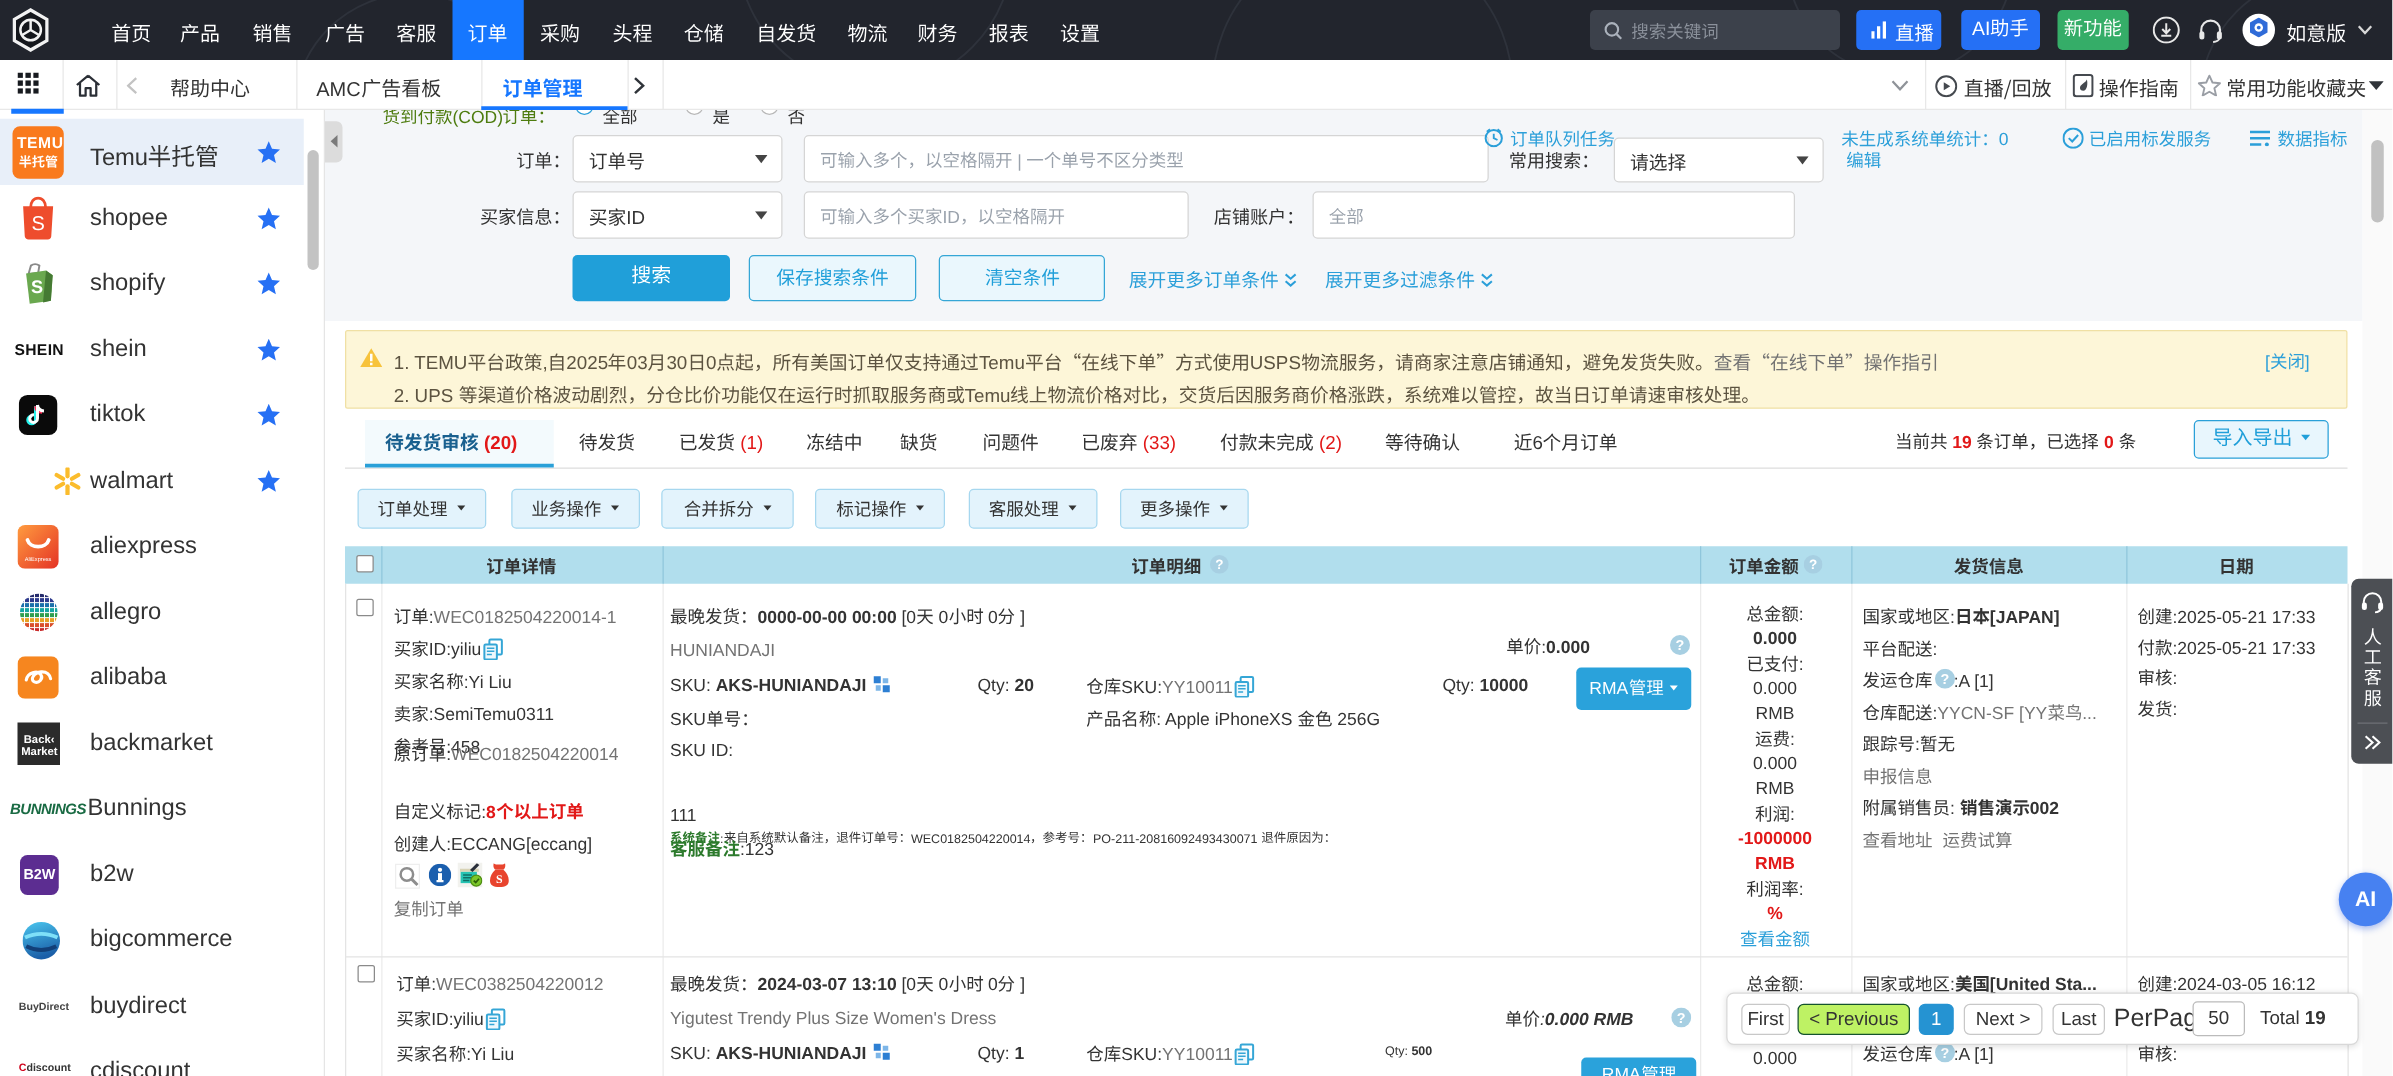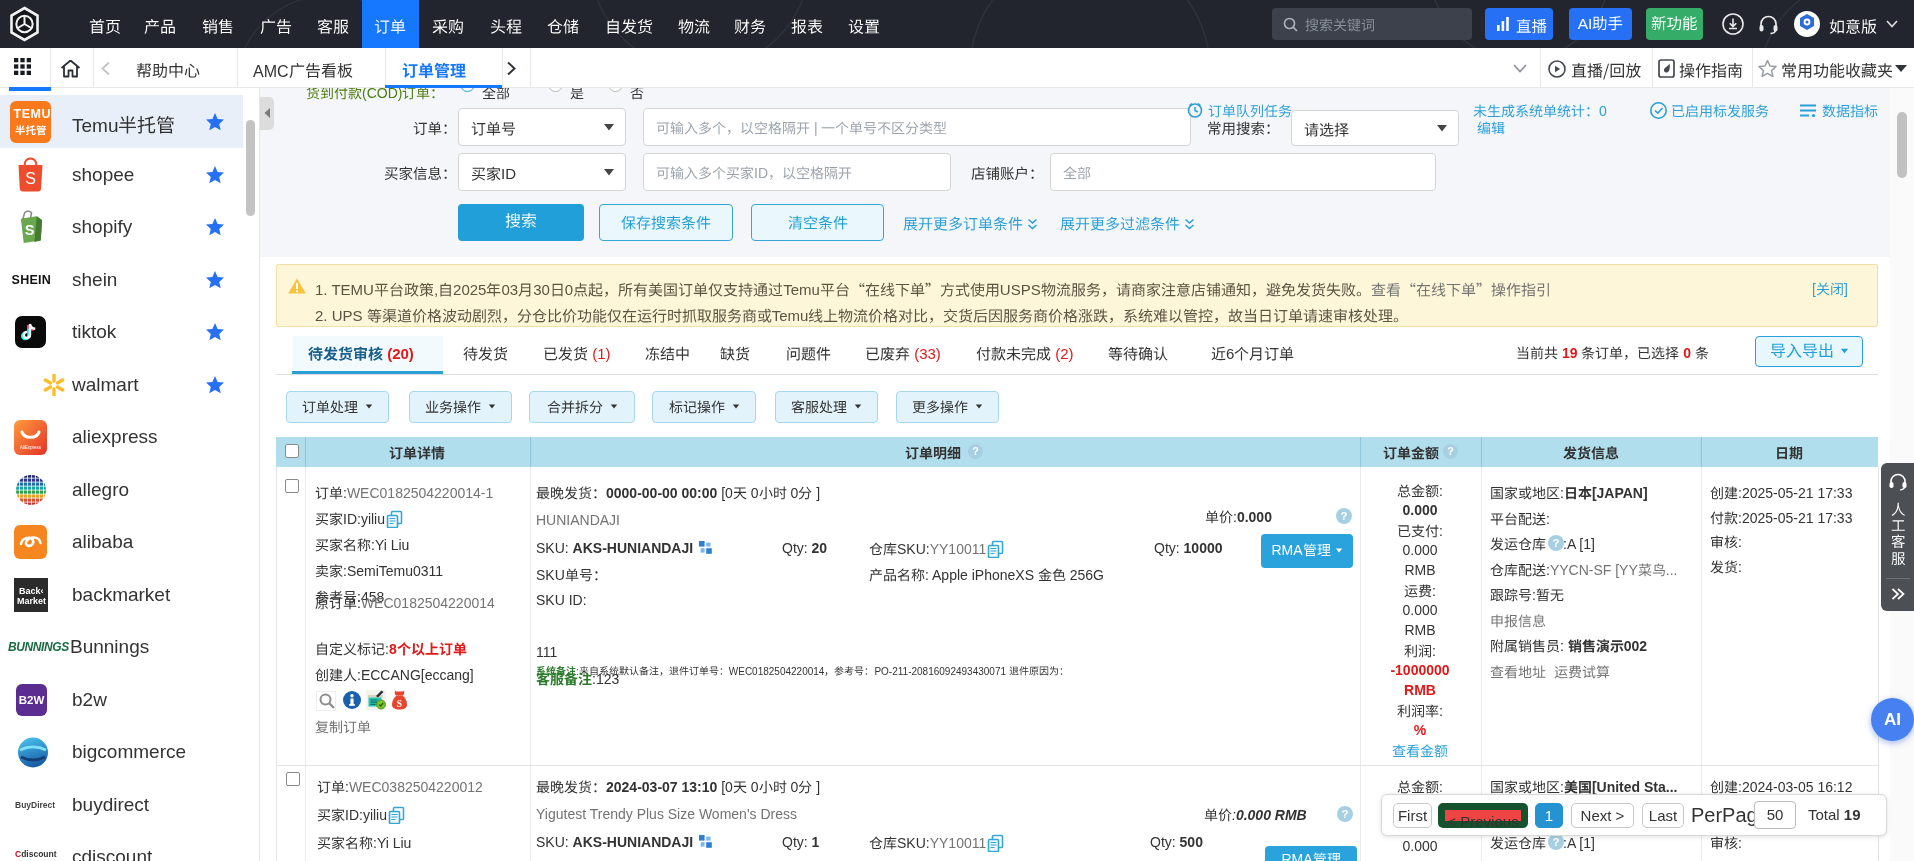--- a/index.html
+++ b/index.html
@@ -1330,21 +1330,21 @@
       <path d="M3.5 8.5h6M3.5 11h6M3.5 13.5h4" stroke="#35a6d6" stroke-width="1.2" fill="none"></path>
     </svg></div>
 <div style="left:1204px;top:804px;font-size:14px;line-height:20px;white-space:nowrap;color:#333;z-index:3;font-style:italic;"><svg class="cj" style="width:2.000em" viewBox="0 -1160 2000 1448">
       <use href="#g5355r" x="0"></use>
       <use href="#g4ef7r" x="1000"></use>
     </svg>:<b>0.000 RMB</b></div>
 <svg class="ic" style="left:1337px;top:806px;z-index:4;" width="16" height="16" viewBox="0 0 16 16">
     <circle cx="8" cy="8" r="8" fill="#a7cfe2"></circle>
     <text x="8" y="12.2" font-size="11.5" font-weight="bold" fill="#fff" text-anchor="middle" font-family="Liberation Sans">?</text>
   </svg>
-<div style="left:1150px;top:832px;font-size:14px;line-height:20px;white-space:nowrap;color:#333;z-index:3;">Qty: <b>500</b></div>
+<div style="left:1108px;top:832px;font-size:10px;line-height:20px;white-space:nowrap;color:#333;z-index:3;">Qty: <b>500</b></div>
 <div style="left:1265px;top:846px;width:92px;height:15px;background:#2aa2db;border-radius:4px 4px 0 0;z-index:3;color:#fff;text-align:center;font-size:14px;line-height:26px;overflow:hidden">RMA<svg class="cj" style="width:2.000em" viewBox="0 -1160 2000 1448">
       <use href="#g7ba1r" x="0"></use>
       <use href="#g7406r" x="1000"></use>
     </svg></div>
 <div style="left:1420px;top:776px;font-size:14px;line-height:20px;white-space:nowrap;color:#333;z-index:3;transform:translateX(-50%);"><svg class="cj" style="width:3.000em" viewBox="0 -1160 3000 1448">
       <use href="#g603br" x="0"></use>
       <use href="#g91d1r" x="1000"></use>
       <use href="#g989dr" x="2000"></use>
     </svg>:</div>
 <div style="left:1420px;top:796px;font-size:14px;line-height:20px;white-space:nowrap;color:#333;z-index:3;transform:translateX(-50%);"><b>0.000</b></div>
@@ -1387,21 +1387,21 @@
 <div style="left:1710px;top:804px;font-size:14px;line-height:20px;white-space:nowrap;color:#333;z-index:3;"><svg class="cj" style="width:2.000em" viewBox="0 -1160 2000 1448">
       <use href="#g4ed8r" x="0"></use>
       <use href="#g6b3er" x="1000"></use>
     </svg>:2024-03-05 16:12</div>
 <div style="left:1710px;top:832px;font-size:14px;line-height:20px;white-space:nowrap;color:#333;z-index:3;"><svg class="cj" style="width:2.000em" viewBox="0 -1160 2000 1448">
       <use href="#g5ba1r" x="0"></use>
       <use href="#g6838r" x="1000"></use>
     </svg>:</div>
 <div style="left:1381px;top:794px;width:506px;height:42px;background:#fff;border:1px solid #d8d8d8;border-radius:6px;box-shadow:0 1px 5px rgba(0,0,0,.12);z-index:10"></div>
 <div style="left:1393px;top:803px;width:39px;height:25px;background:#fff;border:1px solid #c8c8c8;color:#333;border-radius:5px;z-index:11;text-align:center;line-height:23px;font-size:15px">First</div>
-<div style="left:1438px;top:803px;width:90px;height:25px;background:#ef4444;border:7px solid #14532d;color:#333;border-radius:5px;z-index:11;text-align:center;line-height:23px;font-size:15px">&lt; Previous</div>
+<div style="left:1438px;top:803px;width:90px;height:25px;background:#bef264;border:1px solid #14532d;color:#333;border-radius:5px;z-index:11;text-align:center;line-height:23px;font-size:15px">&lt; Previous</div>
 <div style="left:1535px;top:803px;width:28px;height:25px;background:#2593d2;border:1px solid #2593d2;color:#fff;border-radius:5px;z-index:11;text-align:center;line-height:23px;font-size:15px">1</div>
 <div style="left:1571px;top:803px;width:63px;height:25px;background:#fff;border:1px solid #c8c8c8;color:#333;border-radius:5px;z-index:11;text-align:center;line-height:23px;font-size:15px">Next &gt;</div>
 <div style="left:1642px;top:803px;width:42px;height:25px;background:#fff;border:1px solid #c8c8c8;color:#333;border-radius:5px;z-index:11;text-align:center;line-height:23px;font-size:15px">Last</div>
 <div style="left:1691px;top:805px;font-size:20px;line-height:20px;white-space:nowrap;color:#333;z-index:11;">PerPage</div>
 <div style="left:1754px;top:801px;width:42px;height:28px;background:#fff;border:1px solid #bbb;border-radius:4px;z-index:11;text-align:center;line-height:26px;font-size:15px;color:#333">50</div>
 <div style="left:1808px;top:805px;font-size:15px;line-height:20px;white-space:nowrap;color:#333;z-index:11;">Total <b>19</b></div>
 <div style="left:1881px;top:462.5px;width:33px;height:148px;background:#4c4f54;border-radius:6px 0 0 6px;z-index:12"></div>
 <svg class="ic" style="left:1888px;top:472px;z-index:13;" width="20" height="19" viewBox="0 0 20 19">
     <path d="M3 11 v-1.5 a7 7 0 0 1 14 0 V11" fill="none" stroke="#fff" stroke-width="1.6"></path>
     <rect x="1.5" y="10" width="4" height="6" rx="1.8" fill="#fff"></rect>

